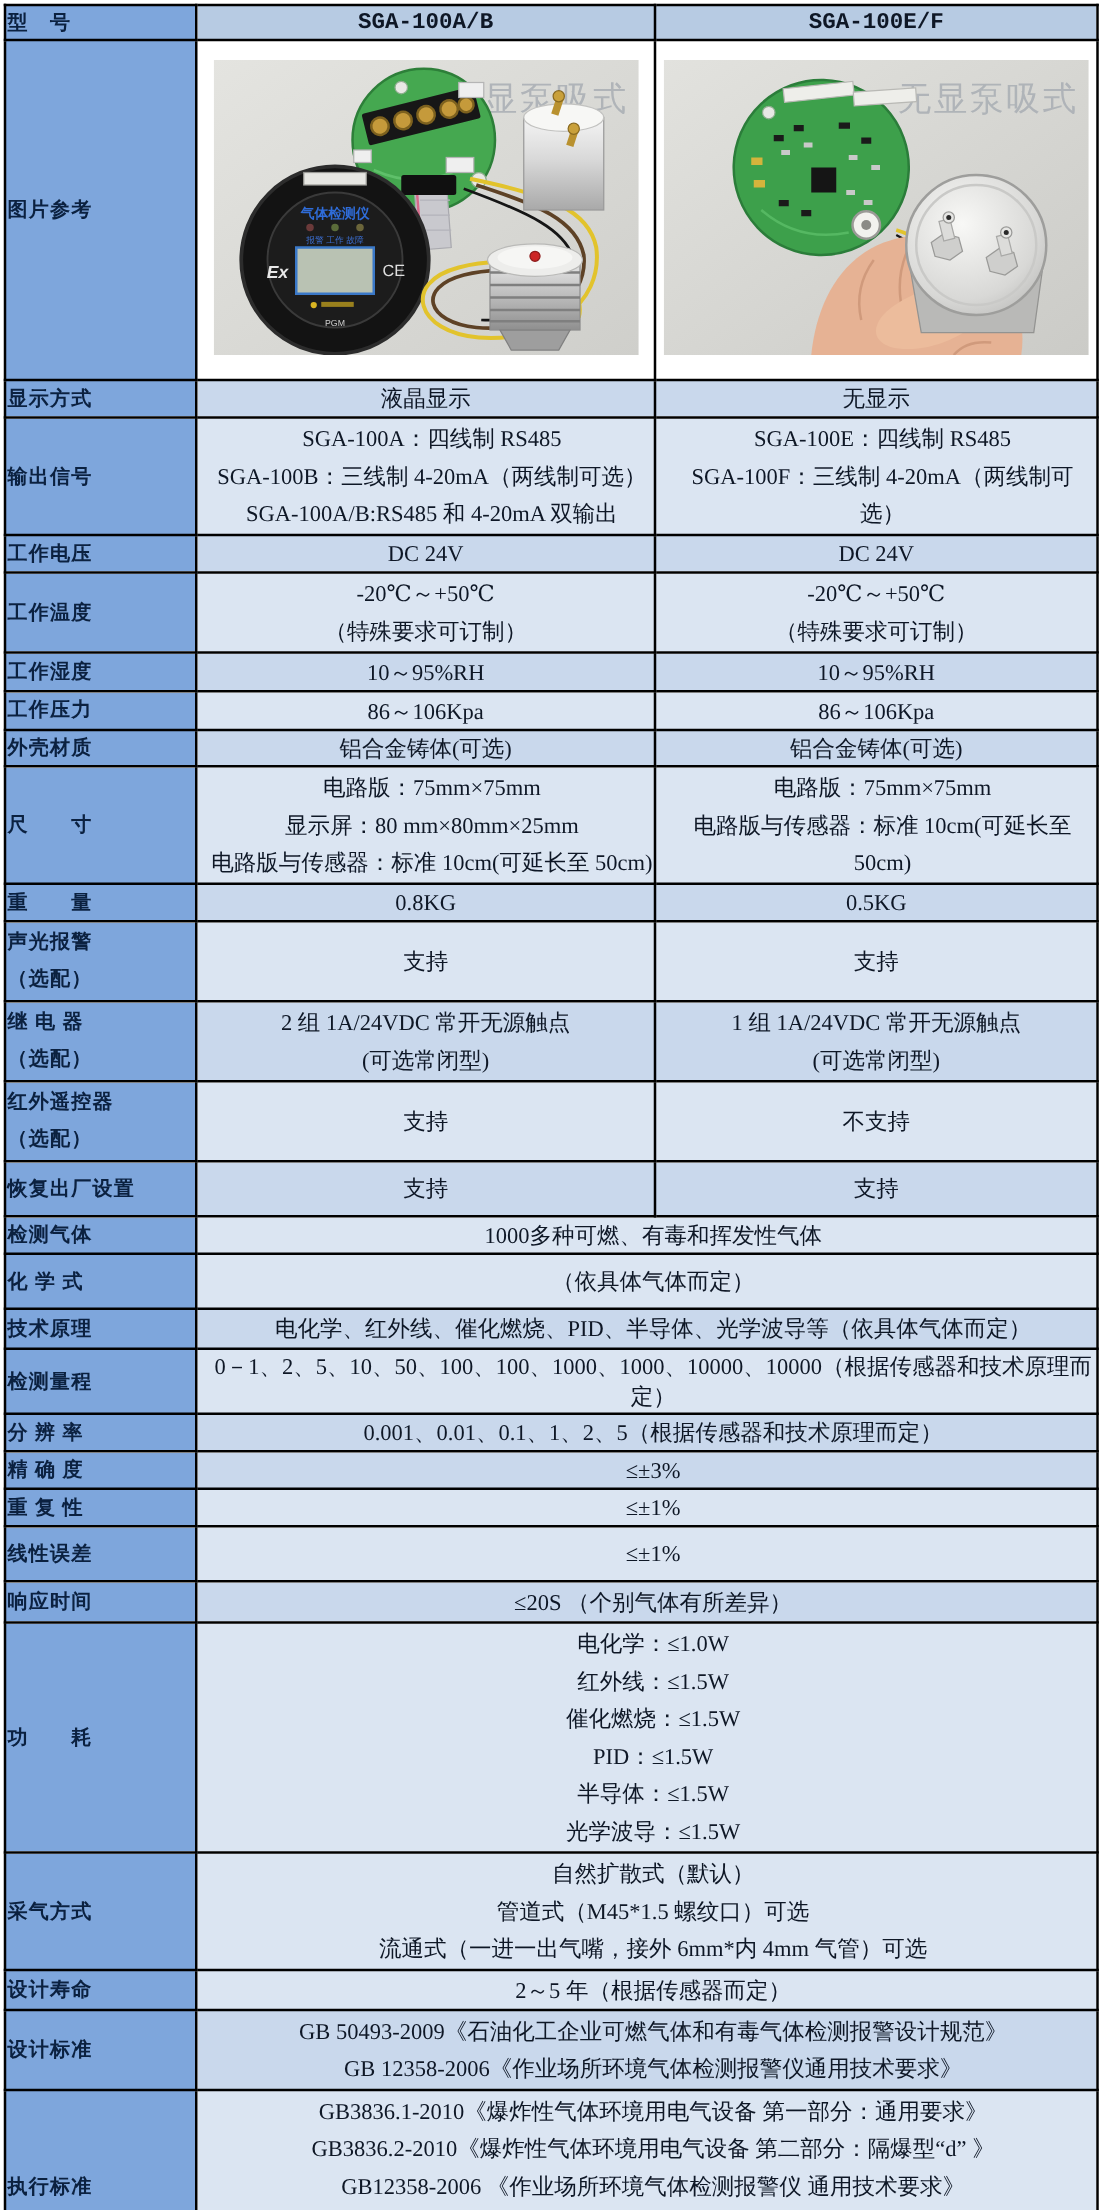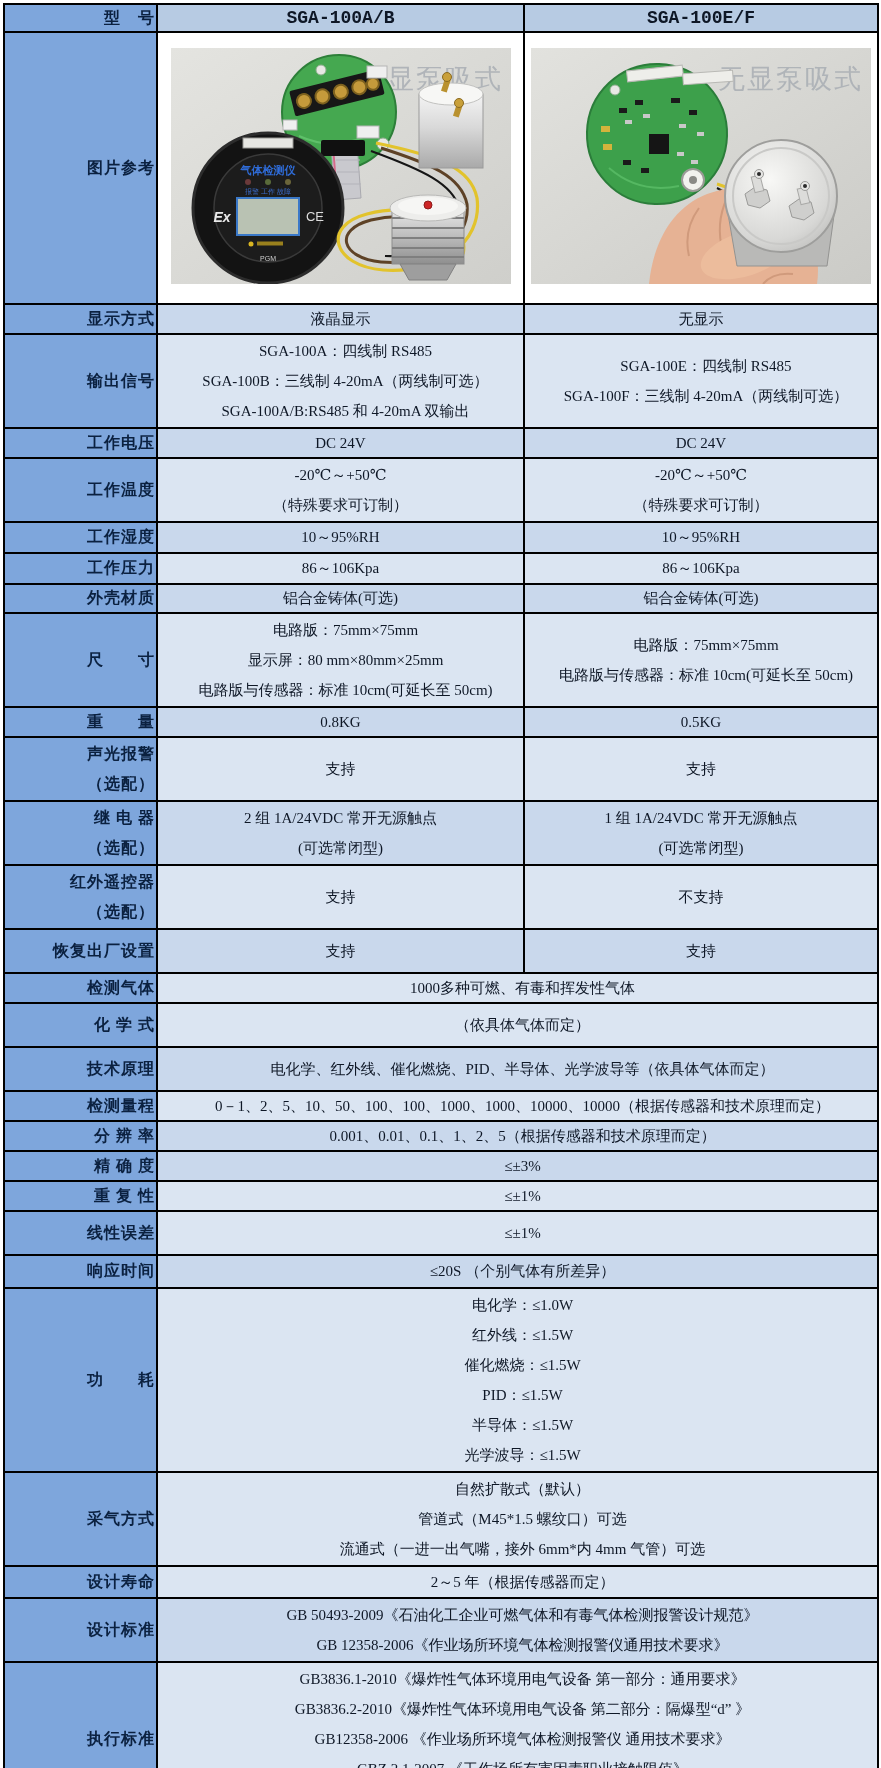--- a/index.html
+++ b/index.html
@@ -1,22 +1,22 @@
 <!DOCTYPE html>
 <html><head>
 <meta charset="utf-8">
 <style>
   html,body{margin:0;padding:0;background:#ffffff;}
   body{width:881px;font-family:"Liberation Serif","DejaVu Serif",serif;color:#0e1726;}
   .sheet{width:875px;padding:3px 0 10px 3px;}
   table.spec{border-collapse:collapse;width:874px;table-layout:fixed;}
   table.spec td{border:2px solid #000;vertical-align:middle;overflow:hidden;}
-  .lbl{background:#7ea6dc;font-weight:bold;text-align:right;font-size:16px;color:#0b2140;letter-spacing:1px;}
+  .lbl{background:#7ea6dc;font-weight:bold;text-align:left;font-size:16px;color:#0b2140;letter-spacing:1px;}
   .hdr{background:#b7cbe3;font-weight:bold;text-align:center;font-size:18px;font-family:"Liberation Mono","DejaVu Sans Mono",monospace;}
-  .val{font-size:15px;}
+  .val{font-size:18px;}
   .light{background:#dbe5f2;}
   .dark{background:#c9d8ec;}
   .c{text-align:center;}
   .lft{text-align:center;padding-left:11px;}
   .ml div{line-height:30px;}
   .photo-cell{background:#ffffff;text-align:center;}
   .photo-wrap{display:inline-block;margin:0 auto;}
   svg text{font-family:"Liberation Sans","DejaVu Sans",sans-serif;}
   .wm{font-size:27px;fill:#a9aeb4;opacity:.85;letter-spacing:2px;}
 </style>
@@ -323,21 +323,21 @@
 <tr style="height:30px">
   <td class="lbl">检测气体</td>
   <td class="val light lft" colspan="2">1000多种可燃、有毒和挥发性气体</td>
 </tr>
 
 <tr style="height:44px">
   <td class="lbl">化 学 式</td>
   <td class="val light lft" colspan="2">（依具体气体而定）</td>
 </tr>
 
-<tr style="height:44px">
+<tr style="height:32px">
   <td class="lbl">技术原理</td>
   <td class="val dark lft" colspan="2">电化学、红外线、催化燃烧、PID、半导体、光学波导等（依具体气体而定）</td>
 </tr>
 
 <tr style="height:30px">
   <td class="lbl">检测量程</td>
   <td class="val light lft" colspan="2">0－1、2、5、10、50、100、100、1000、1000、10000、10000（根据传感器和技术原理而定）</td>
 </tr>
 
 <tr style="height:30px">

